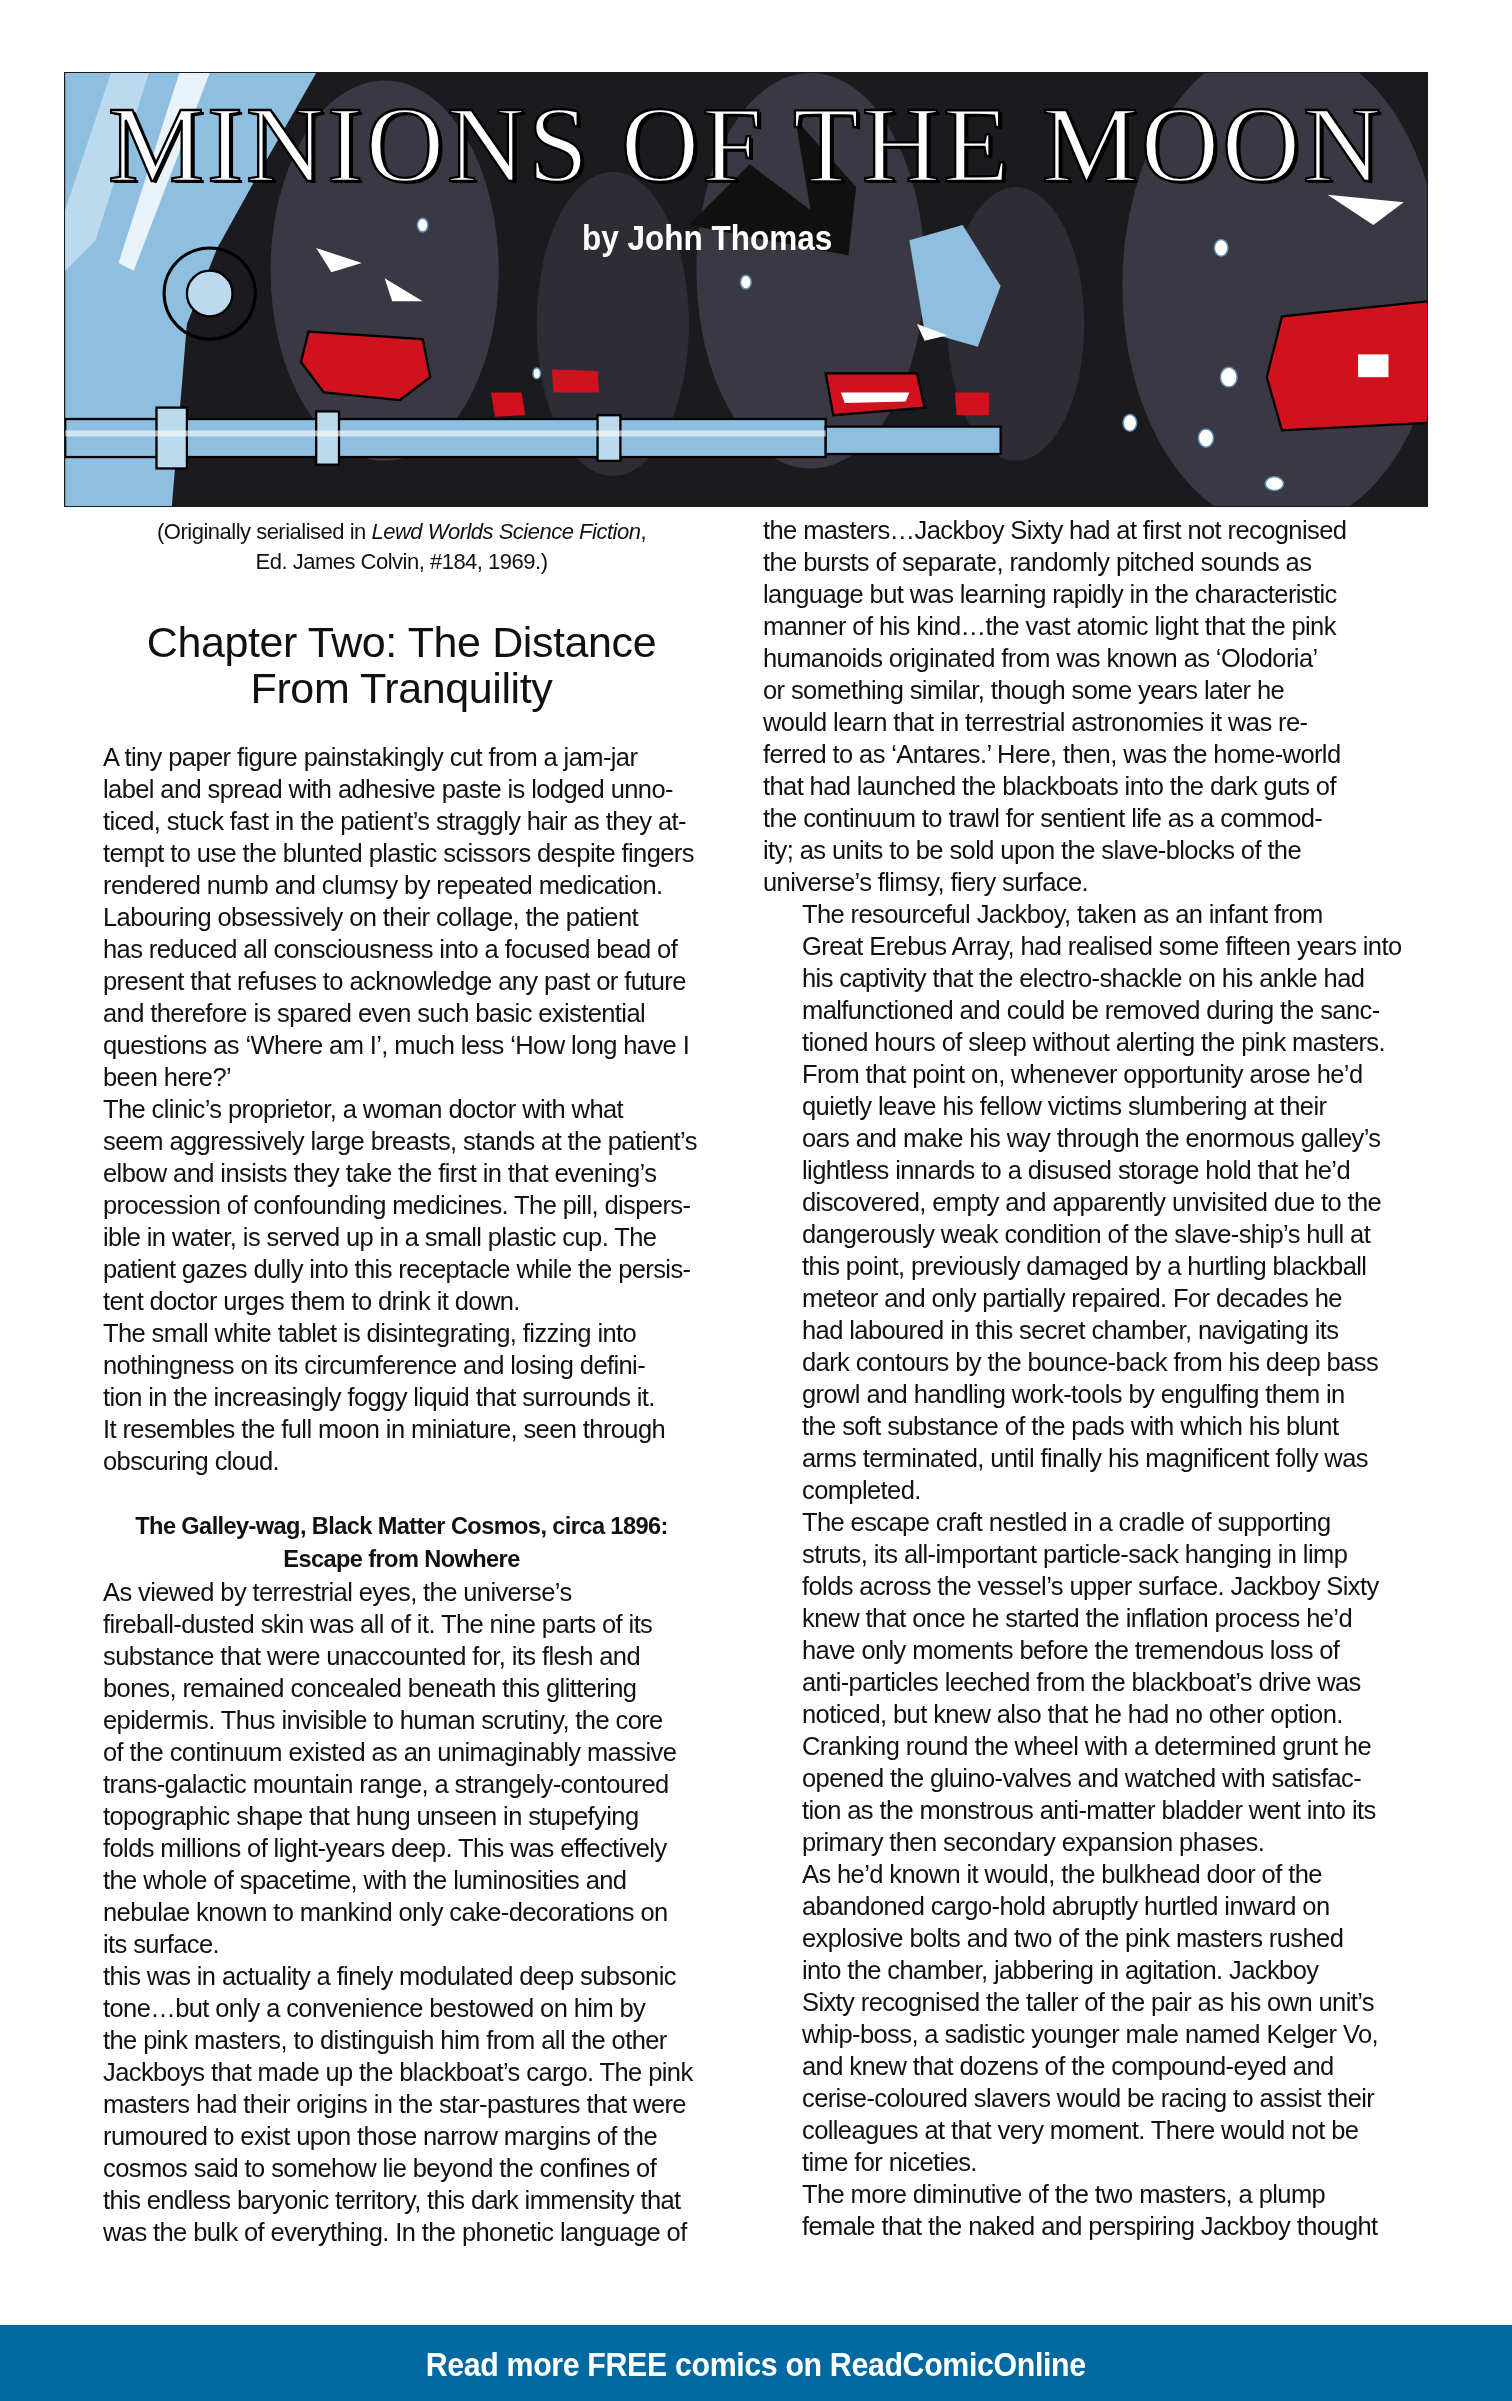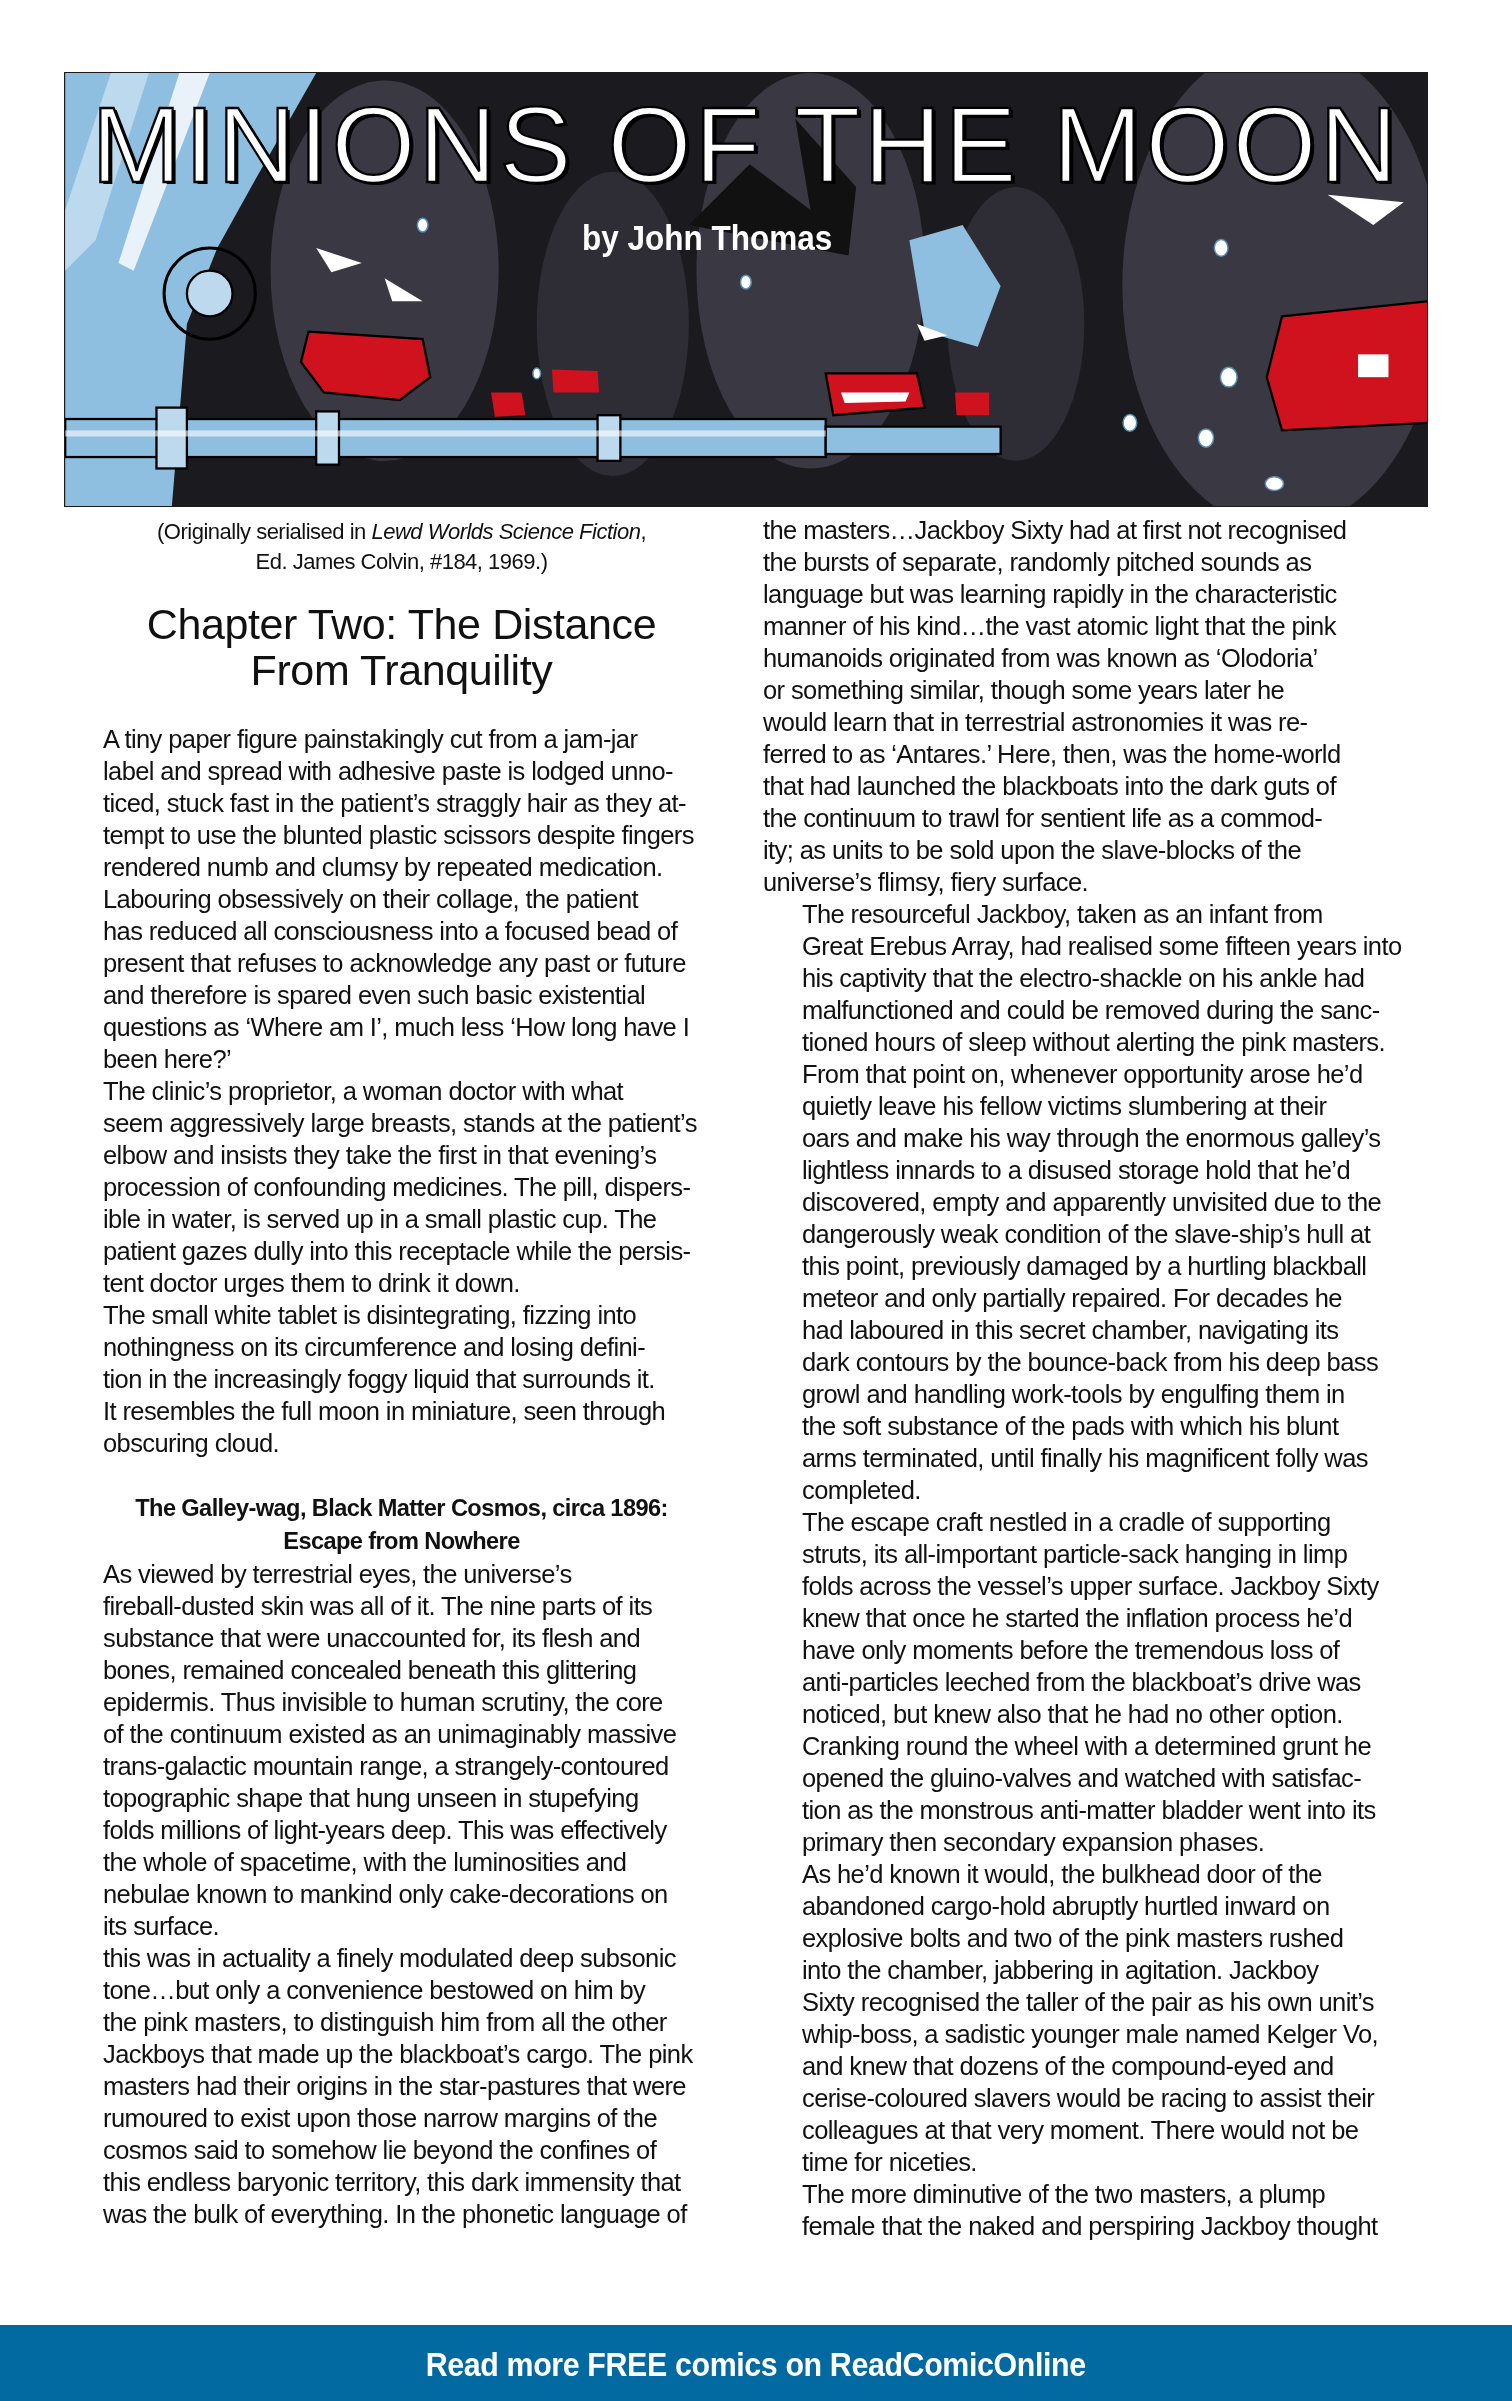--- a/index.html
+++ b/index.html
@@ -29,21 +29,21 @@
     background: #2b2a30;
   }
   .banner svg { position: absolute; left: 0; top: 0; }
 
   .banner-title {
     position: absolute;
     left: 0;
     right: 0;
     top: 18px;
     text-align: center;
-    font-family: Liberation Sans, sans-serif;
+    font-family: Liberation Serif, serif;
     font-size: 108px;
     line-height: 1;
     letter-spacing: 3px;
     color: #ffffff;
     -webkit-text-stroke: 2.3px #000;
     text-shadow: 3px 2.3px 0 #000;
     white-space: nowrap;
   }
   .banner-byline {
     position: absolute;
@@ -80,21 +80,21 @@
     margin: 3px 0 0 0;
   }
   .credit em { font-style: italic; }
 
   .chapter-title {
     text-align: center;
     font-size: 43px;
     line-height: 46px;
     font-weight: normal;
     letter-spacing: -0.4px;
-    margin: 24px 0 30px 0;
+    margin: 42px 0 30px 0;
     color: #111;
   }
 
   .para {
     margin: 0;
     text-indent: 39px;
     text-align: left;
   }
   .para.italic { }
 

